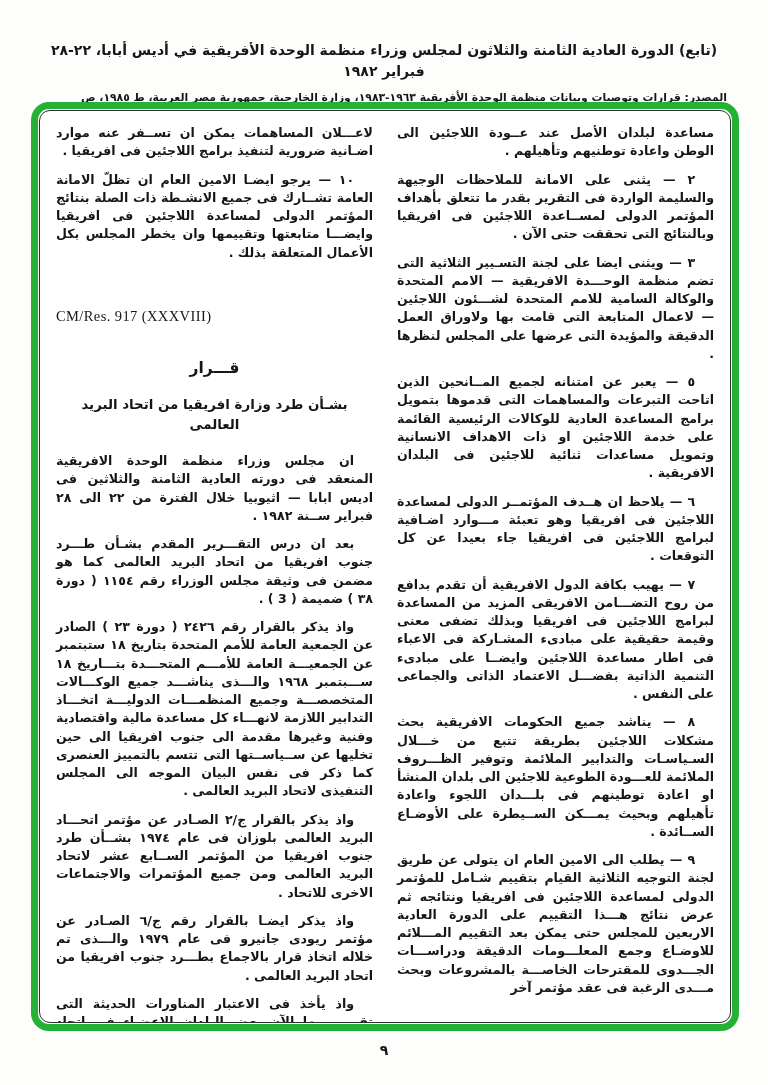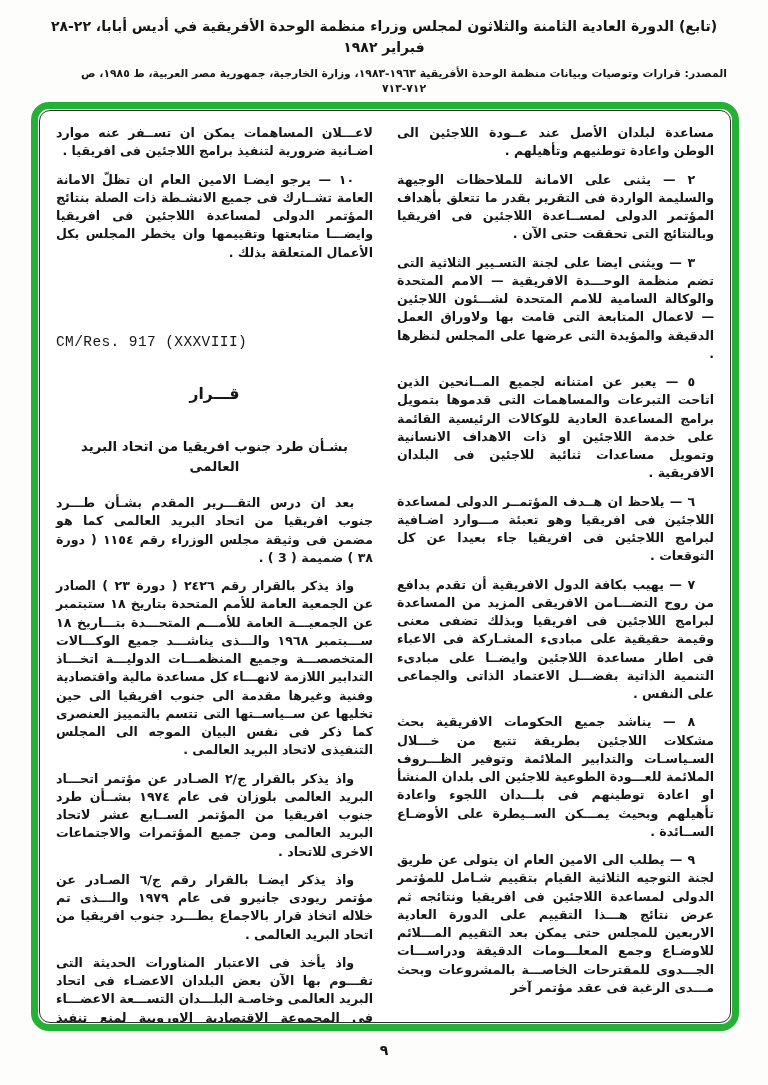--- a/index.html
+++ b/index.html
@@ -10,21 +10,21 @@
   *{box-sizing:border-box;}
   html,body{margin:0;padding:0;}
   body{
     width:768px;height:1085px;position:relative;overflow:hidden;
     background:var(--paper);
     font-family:"DejaVu Sans",sans-serif;
     color:var(--ink);
   }
   
   .page-header{
-    position:absolute;top:16px;left:0;width:100%;
+    position:absolute;top:40px;left:0;width:100%;
     text-align:center;direction:rtl;
   }
   .hdr-line1{
     font-size:14px;font-weight:700;letter-spacing:0;
     padding:0 34px;line-height:1.5;
   }
   .hdr-line2{
     margin-top:8px;font-size:10.8px;font-weight:700;
     padding:0 40px;line-height:1.4;margin-left:40px;
   }
@@ -47,28 +47,28 @@
   .col{
     flex:1 1 0;min-width:0;
     direction:rtl;
     font-size:12.6px;line-height:1.45;font-weight:700;
     text-align:justify;
   }
   .col p{margin:0 0 10px 0;}
   .col p.indent{text-indent:1.5em;}
   .col p.latin{
     direction:ltr;text-align:left;text-indent:0;
-    font-family:Liberation Mono, monospace;
+    font-family:Liberation Serif, serif;
     font-size:14.5px;letter-spacing:.4px;font-weight:400;
-    margin-top:70px;margin-bottom:0;
+    margin-top:44px;margin-bottom:0;
   }
   .col p.heading-qarar{
     text-align:center;text-indent:0;
     font-size:15.5px;font-weight:700;letter-spacing:1px;
-    margin-top:30px;margin-bottom:32px;
+    margin-top:30px;margin-bottom:16px;
   }
   .col p.heading-title{
     text-align:center;text-indent:0;
     font-size:13.4px;font-weight:700;
     margin-bottom:18px;
   }
   
   .page-number{
     position:absolute;left:50%;top:1042px;transform:translateX(-50%);
     font-size:14px;font-weight:700;direction:rtl;
@@ -92,21 +92,22 @@
         <p class="indent">٦ — يلاحظ ان هــدف المؤتمــر الدولى لمساعدة اللاجئين فى افريقيا وهو تعبئة مـــوارد اضـافية لبرامج اللاجئين فى افريقيا جاء بعيدا عن كل التوقعات .</p>
         <p class="indent">٧ — يهيب بكافة الدول الافريقية أن تقدم بدافع من روح التضـــامن الافريقى المزيد من المساعدة لبرامج اللاجئين فى افريقيا وبذلك تضفى معنى وقيمة حقيقية على مبادىء المشـاركة فى الاعباء فى اطار مساعدة اللاجئين وايضــا على مبادىء التنمية الذاتية بفضـــل الاعتماد الذاتى والجماعى على النفس .</p>
         <p class="indent">٨ — يناشد جميع الحكومات الافريقية بحث مشكلات اللاجئين بطريقة تتبع من خـــلال السـياسـات والتدابير الملائمة وتوفير الظـــروف الملائمة للعـــودة الطوعية للاجئين الى بلدان المنشأ او اعادة توطينهم فى بلـــدان اللجوء واعادة تأهيلهم وبحيث يمـــكن الســيطرة على الأوضـاع الســائدة .</p>
         <p class="indent">٩ — يطلب الى الامين العام ان يتولى عن طريق لجنة التوجيه الثلاثية القيام بتقييم شـامل للمؤتمر الدولى لمساعدة اللاجئين فى افريقيا ونتائجه ثم عرض نتائج هـــذا التقييم على الدورة العادية الاربعين للمجلس حتى يمكن بعد التقييم المـــلائم للاوضـاع وجمع المعلـــومات الدقيقة ودراســـات الجـــدوى للمقترحات الخاصـــة بالمشروعات وبحث مـــدى الرغبة فى عقد مؤتمر آخر</p>
       </div>
     <div class="col">
         <p>لاعـــلان المساهمات يمكن ان تســفر عنه موارد اضـانية ضرورية لتنفيذ برامج اللاجئين فى افريقيا .</p>
         <p class="indent">١٠ — يرجو ايضـا الامين العام ان تظلّ الامانة العامة تشــارك فى جميع الانشـطة ذات الصلة بنتائج المؤتمر الدولى لمساعدة اللاجئين فى افريقيا وايضـــا متابعتها وتقييمها وان يخطر المجلس بكل الأعمال المتعلقة بذلك .</p>
         <p class="latin">CM/Res. 917 (XXXVIII)</p>
         <p class="heading-qarar">قـــرار</p>
-        <p class="heading-title">بشـأن طرد جنوب افريقيا من اتحاد البريد العالمى</p>
+        <p class="heading-title">بشـأن طرد وزارة افريقيا من اتحاد البريد العالمى</p>
+        <p class="indent">ان مجلس وزراء منظمة الوحدة الافريقية المنعقد فى دورته العادية الثامنة والثلاثين فى اديس ابابا — اثيوبيا خلال الفترة من ٢٢ الى ٢٨ فبراير ســنة ١٩٨٢ .</p>
         <p class="indent">بعد ان درس التقـــرير المقدم بشـأن طـــرد جنوب افريقيا من اتحاد البريد العالمى كما هو مضمن فى وثيقة مجلس الوزراء رقم ١١٥٤ ( دورة ٣٨ ) ضميمة ( 3 ) .</p>
         <p class="indent">واذ يذكر بالقرار رقم ٢٤٢٦ ( دورة ٢٣ ) الصادر عن الجمعية العامة للأمم المتحدة بتاريخ ١٨ ستبتمبر عن الجمعيـــة العامة للأمـــم المتحـــدة بتـــاريخ ١٨ ســـبتمبر ١٩٦٨ والـــذى يناشـــد جميع الوكـــالات المتخصصـــة وجميع المنظمـــات الدوليـــة اتخـــاذ التدابير اللازمة لانهـــاء كل مساعدة مالية واقتصادية وفنية وغيرها مقدمة الى جنوب افريقيا الى حين تخليها عن ســياســتها التى تتسم بالتمييز العنصرى كما ذكر فى نفس البيان الموجه الى المجلس التنفيذى لاتحاد البريد العالمى .</p>
         <p class="indent">واذ يذكر بالقرار ج/٢ الصـادر عن مؤتمر اتحـــاد البريد العالمى بلوزان فى عام ١٩٧٤ بشــأن طرد جنوب افريقيا من المؤتمر الســابع عشر لاتحاد البريد العالمى ومن جميع المؤتمرات والاجتماعات الاخرى للاتحاد .</p>
         <p class="indent">واذ يذكر ايضـا بالقرار رقم ج/٦ الصـادر عن مؤتمر ريودى جانيرو فى عام ١٩٧٩ والـــذى تم خلاله اتخاذ قرار بالاجماع بطـــرد جنوب افريقيا من اتحاد البريد العالمى .</p>
         <p class="indent">واذ يأخذ فى الاعتبار المناورات الحديثة التى تقـــوم بها الآن بعض البلدان الاعضـاء فى اتحاد البريد العالمى وخاصـة البلـــدان التســـعة الاعضـــاء فى المجموعة الاقتصادية الاوروبية لمنع تنفيذ القرار الـــذى اتخذ فى ريودى جانيرو بحجة انه لم يكن دستوريا .</p>
       </div>
   </div>
 </div>
 
 <div class="page-number">٩</div>

